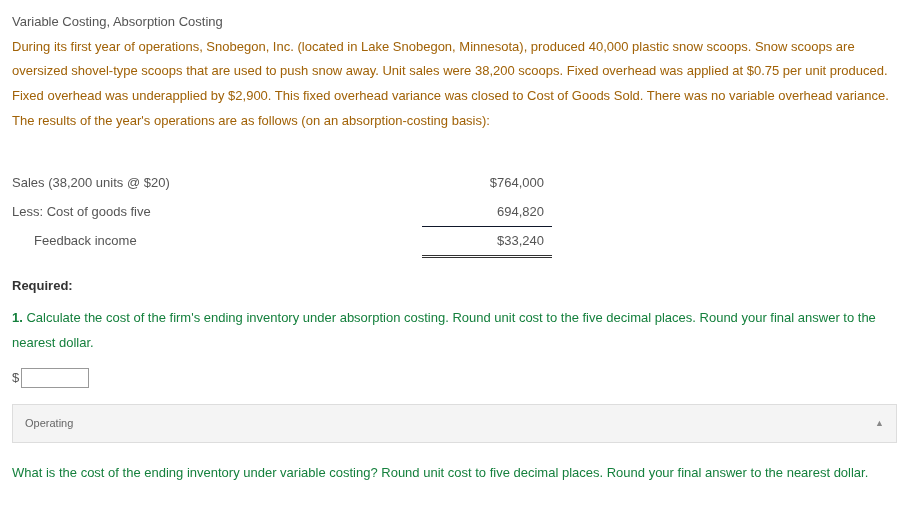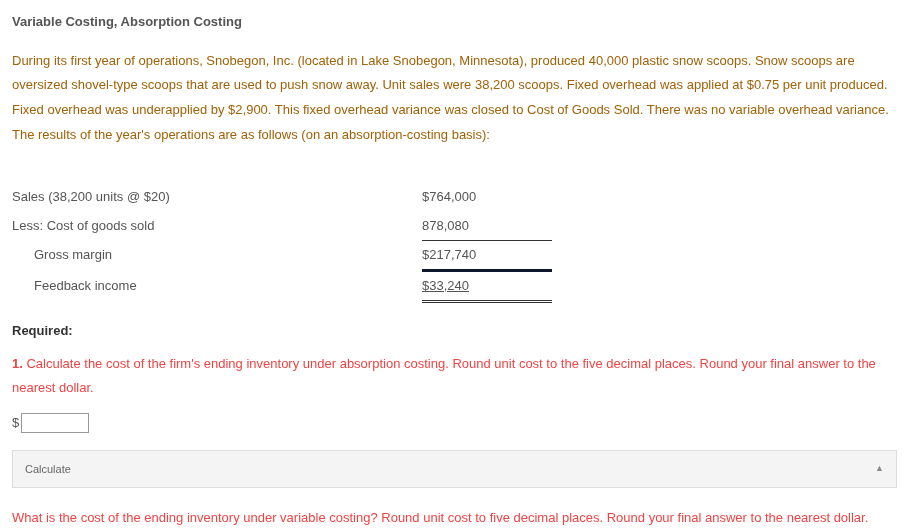--- a/index.html
+++ b/index.html
@@ -7,56 +7,55 @@
       font-family: Arial, Helvetica, sans-serif;
       font-size: 13px;
       color: #333;
       padding: 10px 12px;
       line-height: 1.9;
       width: 909px;
     }
     .title {
       font-size: 13px;
       color: #555;
-      margin-bottom: 14px;
-      font-weight: bold;
     }
     .intro {
       color: #a16207;
       margin-bottom: 14px;
     }
     .income-table {
       border-collapse: collapse;
       margin-bottom: 16px;
       margin-top: 36px;
     }
     .income-table td {
       padding: 3px 0;
       color: #555;
       line-height: 1.7;
     }
     .income-table td.label {
       width: 410px;
     }
     .income-table td.value {
       width: 130px;
+      text-align: right;
       padding-right: 8px;
     }
     .income-table td.indent {
       padding-left: 22px;
     }
     .subtotal { border-top: 1px solid #333; }
-    .doubletotal { border-top: 3px solid #0f172a; border-bottom: 3px double #333; text-decoration: underline; }
+    .doubletotal { border-top: 1px solid #0f172a; border-bottom: 3px double #333; }
     .required {
       font-weight: bold;
       color: #333;
       margin-bottom: 8px;
     }
     .question {
-      color: #ef4444;
+      color: #15803d;
       margin-bottom: 10px;
     }
     .answer-row {
       display: flex;
       align-items: center;
       margin-bottom: 14px;
     }
     .dollar {
       color: #555;
       margin-right: 2px;
@@ -91,42 +90,38 @@
 
 <div class="intro">During its first year of operations, Snobegon, Inc. (located in Lake Snobegon, Minnesota), produced 40,000 plastic snow scoops. Snow scoops are oversized shovel-type scoops that are used to push snow away. Unit sales were 38,200 scoops. Fixed overhead was applied at $0.75 per unit produced. Fixed overhead was underapplied by $2,900. This fixed overhead variance was closed to Cost of Goods Sold. There was no variable overhead variance. The results of the year's operations are as follows (on an absorption-costing basis):</div>
 
 <table class="income-table">
   <tbody>
       <tr>
     <td class="label">Sales (38,200 units @ $20)</td>
     <td class="value">$764,000</td>
   </tr>
   <tr>
-    <td class="label">Less: Cost of goods sold</td>
-    <td class="value">878,080</td>
-  </tr>
-  <tr>
-    <td class="label indent">Gross margin</td>
-    <td class="value subtotal">$217,740</td>
+    <td class="label">Less: Cost of goods five</td>
+    <td class="value">694,820</td>
   </tr>
   <tr>
     <td class="label indent">Feedback income</td>
     <td class="value doubletotal">$33,240</td>
   </tr>
 </tbody>
   </table>
 
 <div class="required">Required:</div>
 
 <div class="question">
   <b>1.</b><span> Calculate the cost of the firm's ending inventory under absorption costing. Round unit cost to the five decimal places. Round your final answer to the nearest dollar.</span>
 </div>
 <div class="answer-row">
   <span class="dollar">$</span>
   <input class="answer-input" type="text" style="">
 </div>
 
 <div class="feedback">
-  <span>Calculate</span>
+  <span>Operating</span>
   <span class="arrow">▲</span>
 </div>
 
 <div class="question">What is the cost of the ending inventory under variable costing? Round unit cost to five decimal places. Round your final answer to the nearest dollar.</div>
 
 </body></html>

